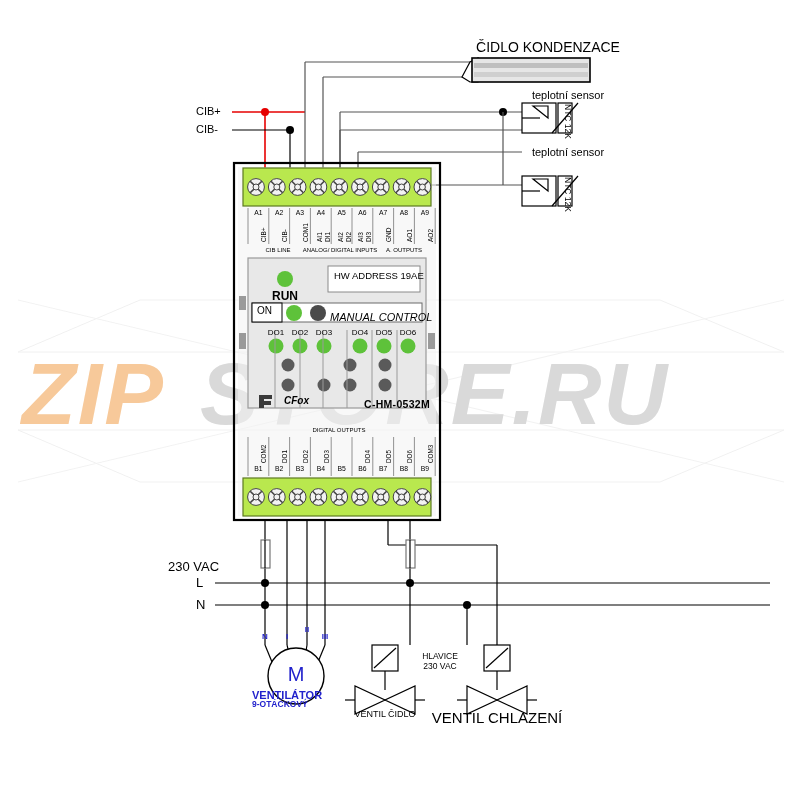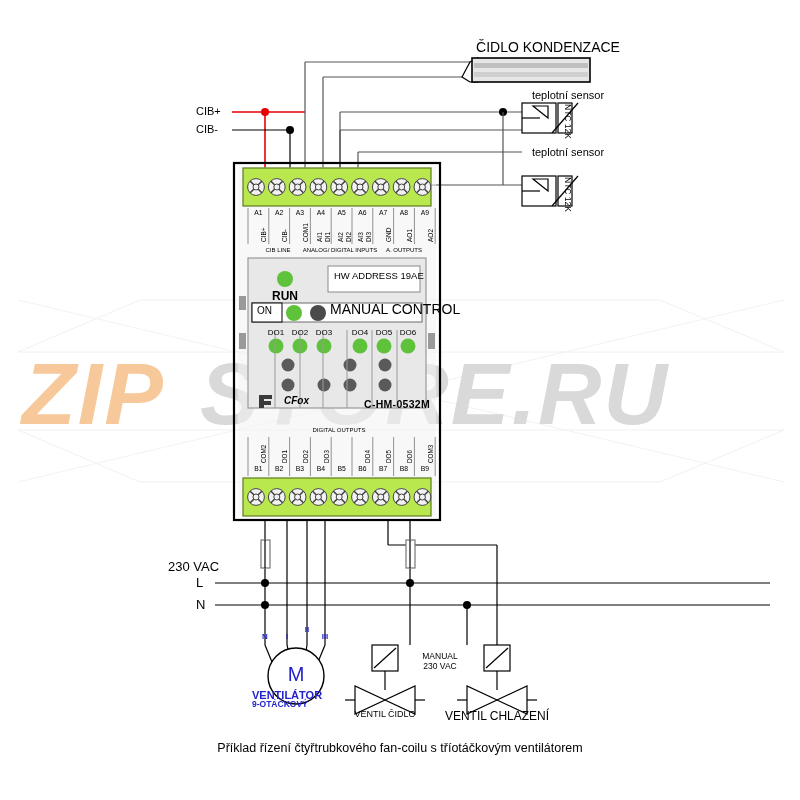--- a/index.html
+++ b/index.html
@@ -419,33 +419,32 @@
 
   <div class="lbl txt-black c" style="left:568px;top:90px;font-size:11px;">teplotní sensor</div>
   <div class="lbl txt-black c" style="left:568px;top:147px;font-size:11px;">teplotní sensor</div>
 
   <div class="lbl txt-black" style="left:572px;top:104px;font-size:8.5px;transform:rotate(90deg);transform-origin:left top;">NTC 12K</div>
   <div class="lbl txt-black" style="left:572px;top:177px;font-size:8.5px;transform:rotate(90deg);transform-origin:left top;">NTC 12K</div>
 
   <div class="lbl txt-black" style="left:334px;top:271px;font-size:9.5px;text-align:right;">HW ADDRESS 19AE</div>
   <div class="lbl txt-black c" style="left:285px;top:290px;font-size:12px;font-weight:600;">RUN</div>
   <div class="lbl txt-black" style="left:257px;top:306px;font-size:10px;">ON</div>
-  <div class="lbl txt-black" style="left:330px;top:302px;font-size:14px;">MANUAL CONTROL</div>
+  <div class="lbl txt-black" style="left:330px;top:312px;font-size:11px;font-style:italic;">MANUAL CONTROL</div>
 
   <div class="lbl txt-black" style="left:364px;top:399px;font-size:10.5px;font-weight:bold;letter-spacing:0.3px;">C-HM-0532M</div>
   <div class="lbl txt-black" style="left:284px;top:396px;font-size:10px;font-weight:bold;font-style:italic;">CFox</div>
 
   <div class="lbl txt-black" style="left:168px;top:560px;font-size:13px;">230 VAC</div>
   <div class="lbl txt-black" style="left:196px;top:576px;font-size:13px;">L</div>
   <div class="lbl txt-black" style="left:196px;top:598px;font-size:13px;">N</div>
 
   <div class="lbl txt-blue" style="left:252px;top:690px;font-size:11px;font-weight:bold;">VENTILÁTOR</div>
   <div class="lbl txt-blue" style="left:252px;top:700px;font-size:8.5px;font-weight:bold;">9-OTÁČKOVÝ</div>
   <div class="lbl txt-blue c" style="left:296px;top:664px;font-size:20px;">M</div>
 
-  <div class="lbl txt-black c" style="left:440px;top:652px;font-size:8.5px;">MANUAL</div>
+  <div class="lbl txt-black c" style="left:440px;top:652px;font-size:8.5px;">HLAVICE</div>
   <div class="lbl txt-black c" style="left:440px;top:662px;font-size:8.5px;">230 VAC</div>
   <div class="lbl txt-black c" style="left:385px;top:710px;font-size:9px;">VENTIL ČIDLO</div>
-  <div class="lbl txt-black c" style="left:497px;top:710px;font-size:12px;">VENTIL CHLAZENÍ</div>
-
-  <div class="lbl txt-black c" style="left:400px;top:742px;font-size:12.5px;">Příklad řízení čtyřtrubkového fan-coilu s tříotáčkovým ventilátorem</div>
+  <div class="lbl txt-black c" style="left:497px;top:710px;font-size:15px;">VENTIL CHLAZENÍ</div>
+
 
 </div>
 
 </body></html>

